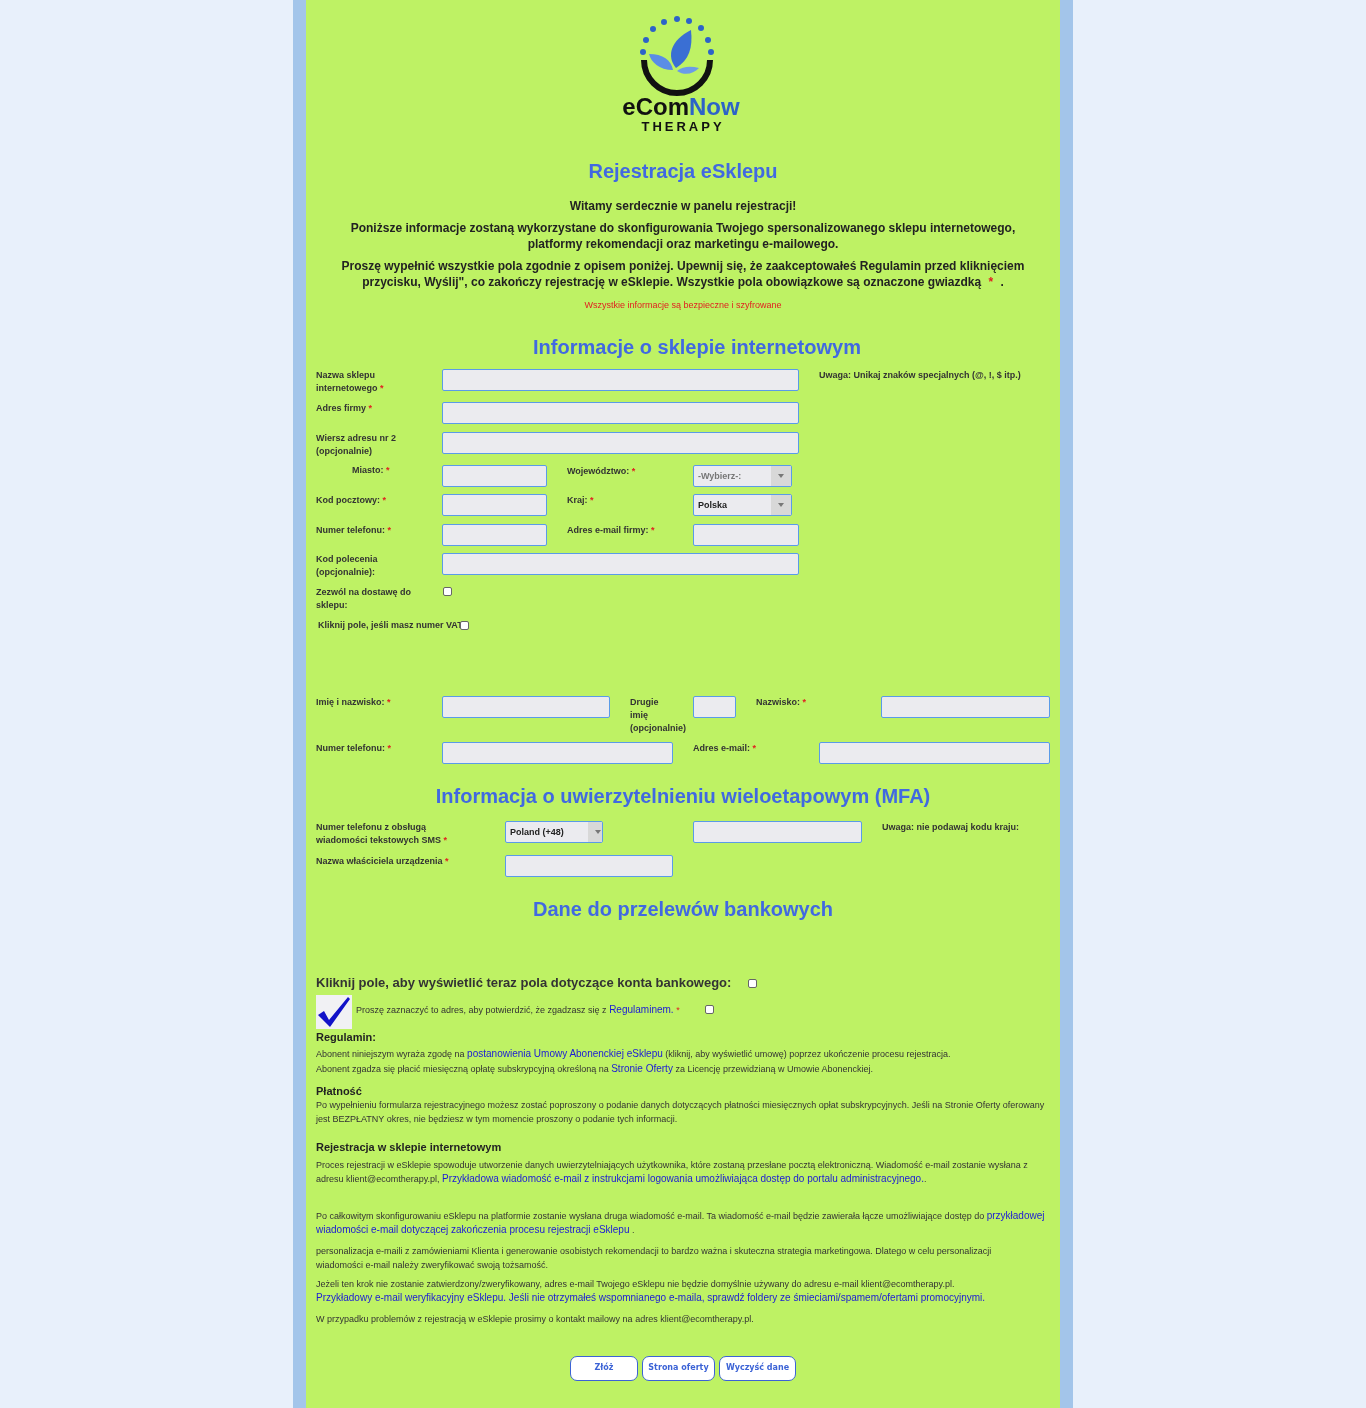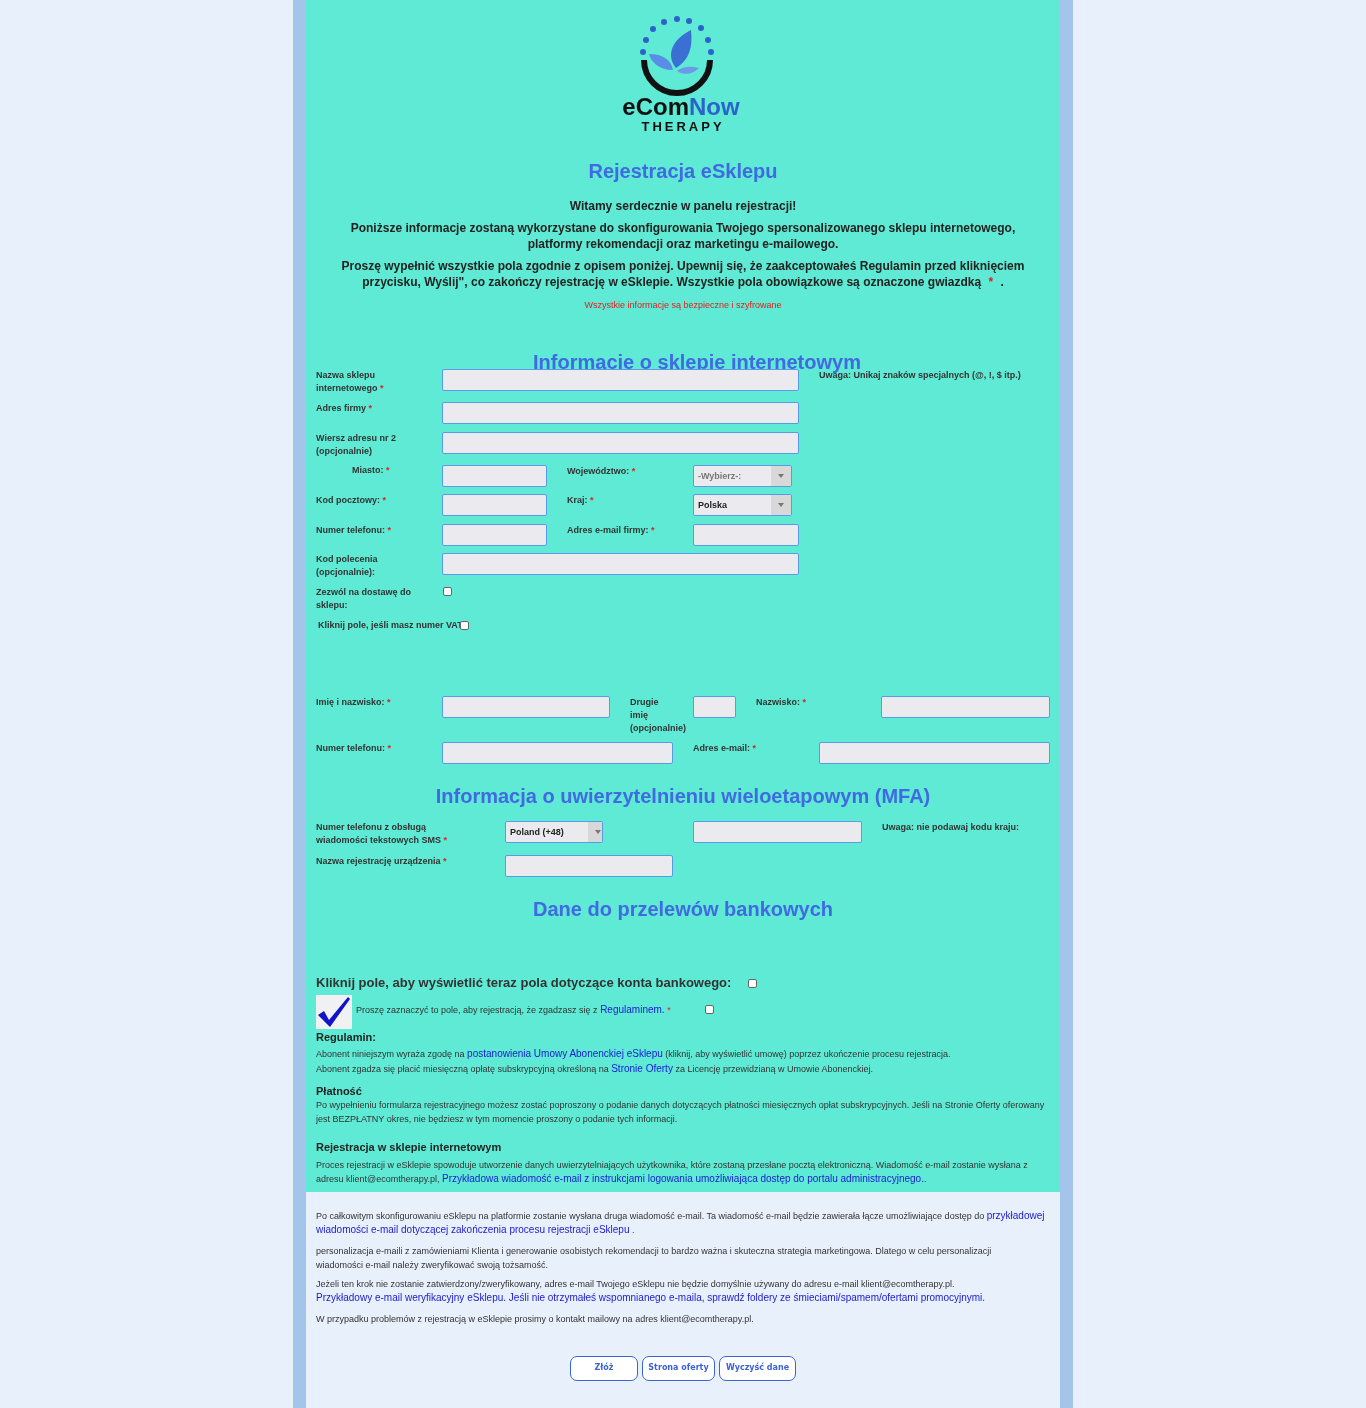--- a/index.html
+++ b/index.html
@@ -1,21 +1,21 @@
 <!DOCTYPE html>
 <html><head>
 <meta charset="utf-8">
 <style>
   * { box-sizing: border-box; margin: 0; padding: 0; }
   html, body { width: 1366px; height: 1408px; }
   body { background: #e8f0fb; font-family: "Liberation Sans", sans-serif; color: #222; position: relative; overflow: hidden; }
   .stripe { position: absolute; top: 0; width: 13px; height: 1408px; background: #a3c5ea; }
   .stripe.left { left: 293px; }
   .stripe.right { left: 1060px; }
-  .page { position: absolute; left: 306px; top: 0; width: 754px; height: 1192px; background: #5eead4; }
+  .page { position: absolute; left: 306px; top: 0; width: 754px; height: 1408px; background: #bef264; }
   .abs { position: absolute; }
   .logo { left: 305px; top: 8px; width: 140px; height: 128px; }
   .title { font-weight: bold; color: #4169e1; text-align: center; width: 754px; left: 0; }
   .h1 { font-size: 20px; }
   .h2 { font-size: 20px; }
   .center { text-align: center; width: 754px; left: 0; font-size: 12px; font-weight: bold; color: #222; line-height: 16px; }
   .note-red { text-align: center; width: 754px; left: 0; font-size: 9px; color: #e02020; }
   .lbl { font-size: 9px; font-weight: bold; color: #333; line-height: 13px; }
   .lbl .req { color: #e02020; }
   .inp { background: #ebebef; border: 1px solid #5a9be8; border-radius: 2px; height: 22px; }
@@ -64,21 +64,21 @@
   <div class="abs title h1" style="top:160px;">Rejestracja eSklepu</div>
   <div class="abs center" style="top:198px;">Witamy serdecznie w panelu rejestracji!</div>
   <div class="abs center" style="top:220px; left:40px; width:674px;">Poniższe informacje zostaną wykorzystane do skonfigurowania Twojego spersonalizowanego sklepu internetowego, platformy rekomendacji oraz marketingu e-mailowego.</div>
   <div class="abs center" style="top:258px; left:30px; width:694px;">
     <span>Proszę wypełnić wszystkie pola zgodnie z opisem poniżej. Upewnij się, że zaakceptowałeś Regulamin przed kliknięciem przycisku, Wyślij", co zakończy rejestrację w eSklepie. Wszystkie pola obowiązkowe są oznaczone gwiazdką</span>
     <span style="color:#e02020;margin:0 4px;">*</span>
     <span>.</span>
   </div>
   <div class="abs note-red" style="top:300px;">Wszystkie informacje są bezpieczne i szyfrowane</div>
 
-  <div class="abs title h2" style="top:351px;padding-left:28px;">Informacje o sklepie internetowym</div>
+  <div class="abs title h2" style="top:336px;padding-left:28px;">Informacje o sklepie internetowym</div>
 
   <div class="abs lbl" style="left:10px; top:369px;">
     <div>Nazwa sklepu</div>
     <div><span>internetowego</span> <span class="req">*</span></div>
   </div>
   <div class="abs inp" style="left:136px; top:369px; width:357px;"></div>
   <div class="abs lbl" style="left:513px; top:369px; font-weight:bold;">Uwaga: Unikaj znaków specjalnych (@, !, $ itp.)</div>
 
   <div class="abs lbl" style="left:10px; top:402px;"><span>Adres firmy</span> <span class="req">*</span></div>
   <div class="abs inp" style="left:136px; top:402px; width:357px;"></div>
@@ -148,35 +148,35 @@
     <div>Numer telefonu z obsługą</div>
     <div><span>wiadomości tekstowych SMS</span> <span class="req">*</span></div>
   </div>
   <div class="abs sel" style="left:199px; top:821px; width:98px;">
     <span>Poland (+48)</span>
     <span class="arrow" style="width:14px;"></span>
   </div>
   <div class="abs inp" style="left:387px; top:821px; width:169px;"></div>
   <div class="abs lbl" style="left:576px; top:821px;">Uwaga: nie podawaj kodu kraju:</div>
 
-  <div class="abs lbl" style="left:10px; top:855px;"><span>Nazwa rejestrację urządzenia</span> <span class="req">*</span></div>
+  <div class="abs lbl" style="left:10px; top:855px;"><span>Nazwa właściciela urządzenia</span> <span class="req">*</span></div>
   <div class="abs inp" style="left:199px; top:855px; width:168px;"></div>
 
   <div class="abs title h2" style="top:898px;">Dane do przelewów bankowych</div>
 
   <div class="abs" style="left:10px; top:975px; font-size:13px; font-weight:bold; color:#333;">Kliknij pole, aby wyświetlić teraz pola dotyczące konta bankowego:</div>
   <div class="abs chk" style="left:442px; top:979px;"></div>
 
   <div class="abs" style="left:10px; top:995px; width:36px; height:34px; background:#f1f1f4;">
     <svg width="36" height="34" viewBox="0 0 36 34">
       <path d="M2 20 L8 16 L13 25 L32 2 L34 4 L14 32 Z" fill="#1212c8"></path>
     </svg>
   </div>
   <div class="abs txt" style="left:50px; top:1003px;">
-    <span>Proszę zaznaczyć to pole, aby rejestracją, że zgadzasz się z</span>
+    <span>Proszę zaznaczyć to adres, aby potwierdzić, że zgadzasz się z</span>
     <span class="link" style="font-size:10px;">Regulaminem.</span>
     <span style="color:#e02020;">*</span>
   </div>
   <div class="abs chk" style="left:399px; top:1005px;"></div>
 
   <div class="abs subh" style="left:10px; top:1031px;">Regulamin:</div>
   <div class="abs txt" style="left:10px; top:1047px; width:740px;">
     <span>Abonent niniejszym wyraża zgodę na</span>
     <span class="link" style="font-size:10px;">postanowienia Umowy Abonenckiej eSklepu</span>
     <span>(kliknij, aby wyświetlić umowę) poprzez ukończenie procesu rejestracja.</span>

